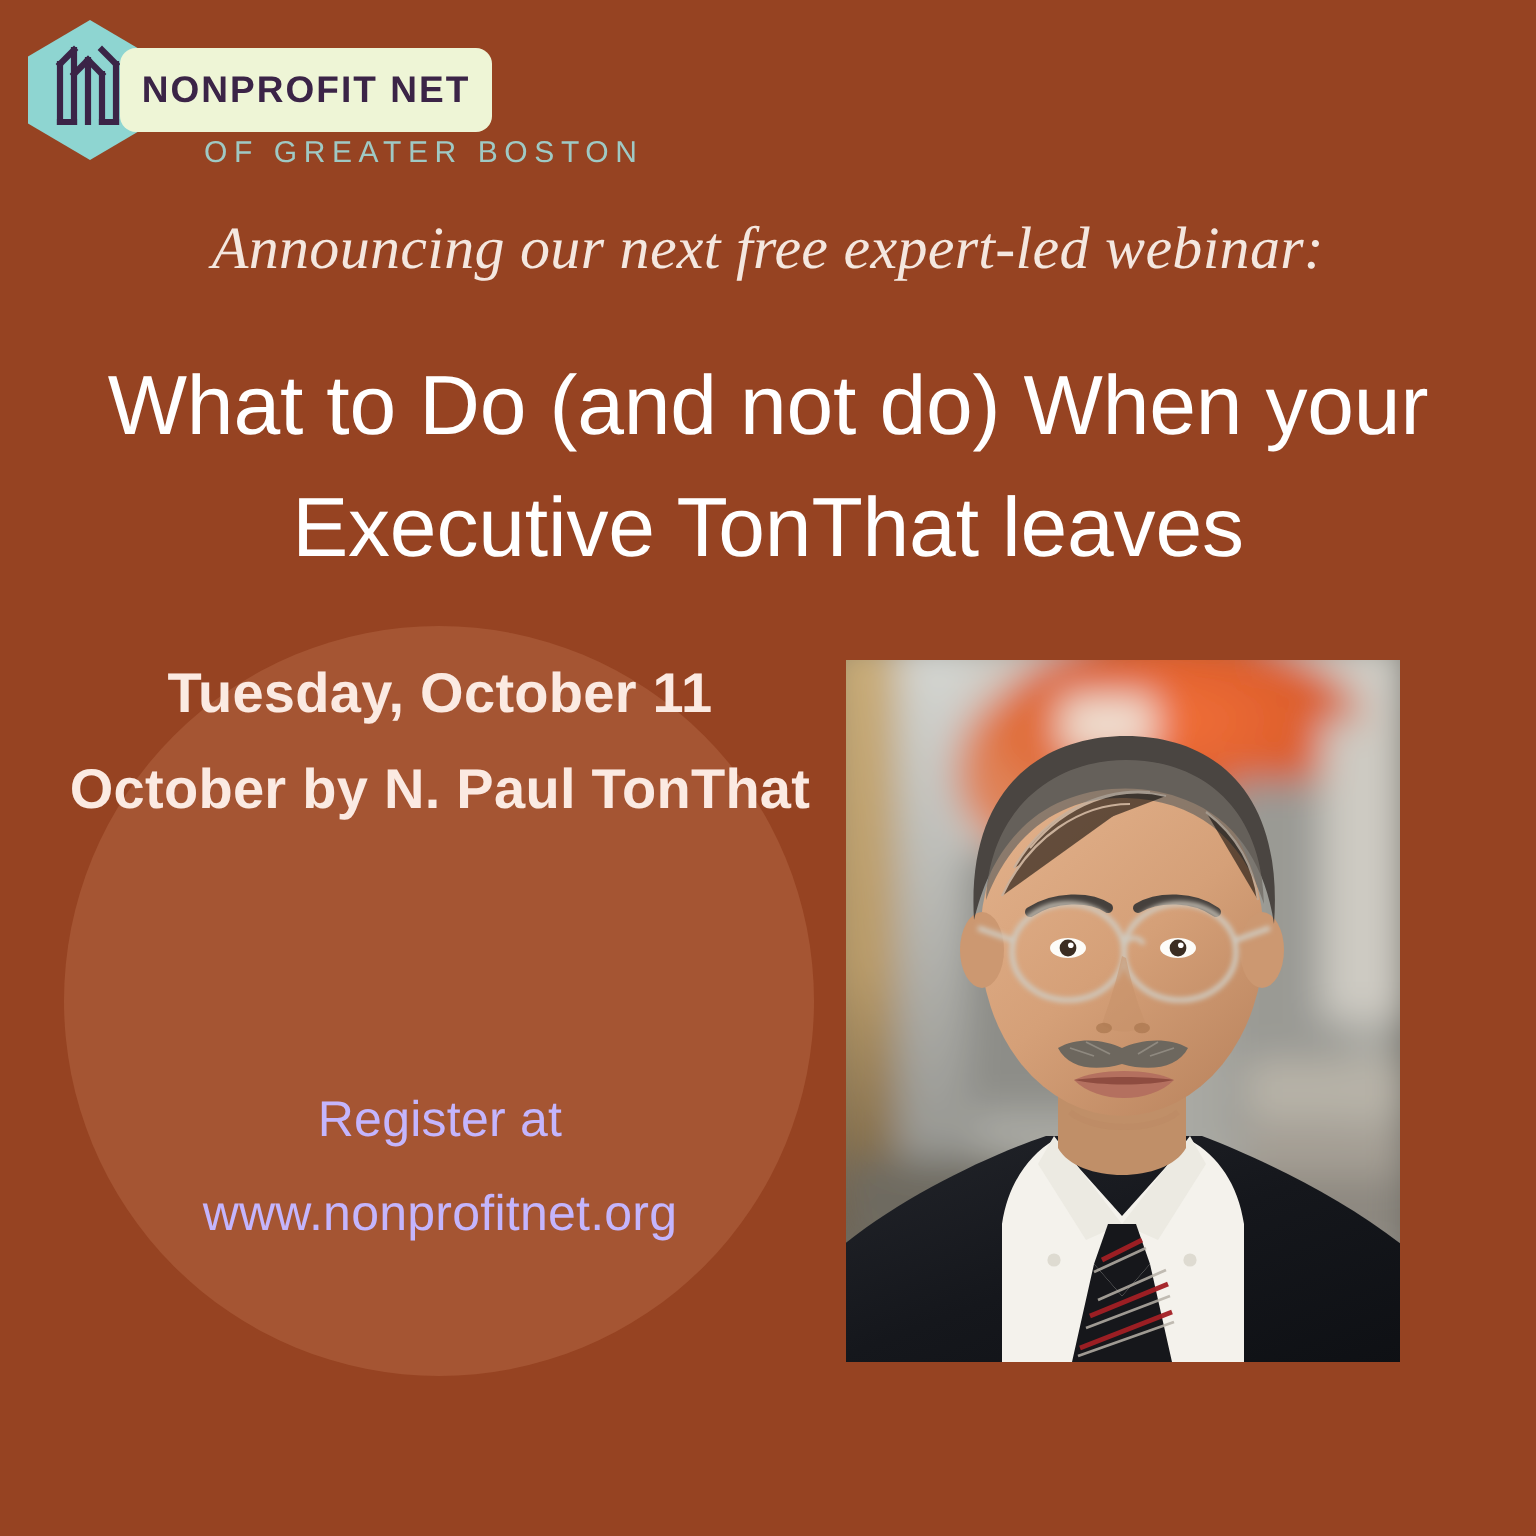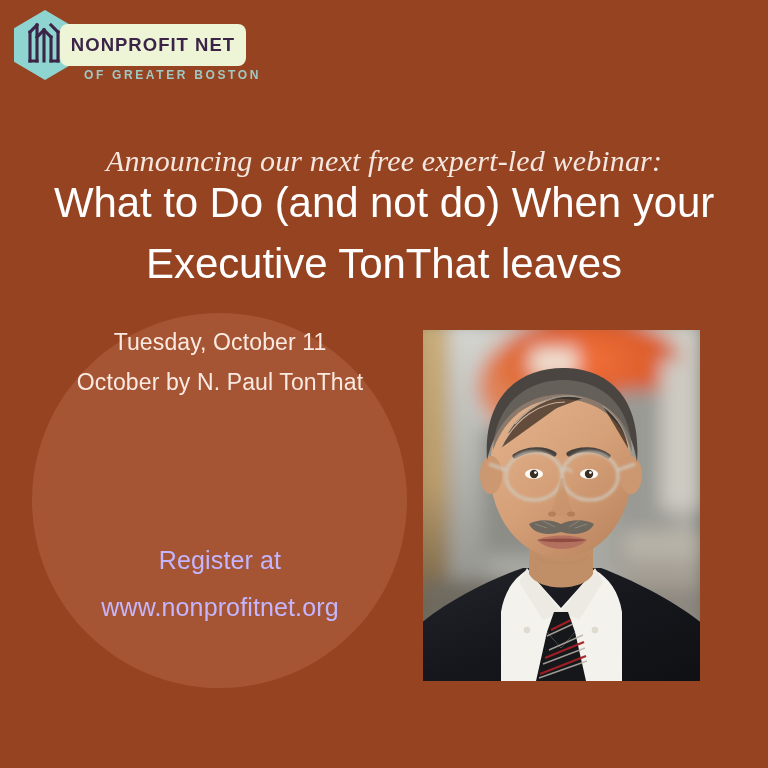--- a/index.html
+++ b/index.html
@@ -49,42 +49,41 @@
   }
   #logo-pill-text {
     color: #3b2447;
     font-size: 18.5px;
     font-weight: bold;
     letter-spacing: 0.055em;
     white-space: nowrap;
   }
   #logo-tagline {
     position: absolute;
-    left: 74px;
+    left: 92px;
     top: 62px;
     color: #9fc9c4;
-    font-size: 12px;
-    font-weight: bold;
+    font-size: 15px;
+    font-weight: normal;
     letter-spacing: 0.22em;
     white-space: nowrap;
   }
 
   
   #announce {
     position: absolute;
     left: 0;
     top: 108px;
     width: 768px;
     text-align: center;
     color: #f4e7df;
     font-family: "Liberation Serif", "DejaVu Serif", serif;
     font-style: italic;
     font-size: 30px;
     letter-spacing: 0.005em;
-    margin-top: 36px;
   }
   #headline {
     position: absolute;
     left: 24px;
     top: 172px;
     width: 720px;
     text-align: center;
     color: #ffffff;
     font-size: 42px;
     font-weight: normal;
@@ -104,22 +103,22 @@
   }
   #details-block {
     position: absolute;
     left: 0;
     top: 323px;
     width: 440px;
     text-align: center;
   }
   .detail-line {
     color: #fbeae2;
-    font-size: 23px;
-    font-weight: normal;
+    font-size: 28px;
+    font-weight: bold;
     letter-spacing: 0.005em;
     line-height: 1.72;
     white-space: nowrap;
   }
   #register-block {
     position: absolute;
     left: 0;
     top: 537px;
     width: 440px;
     text-align: center;

